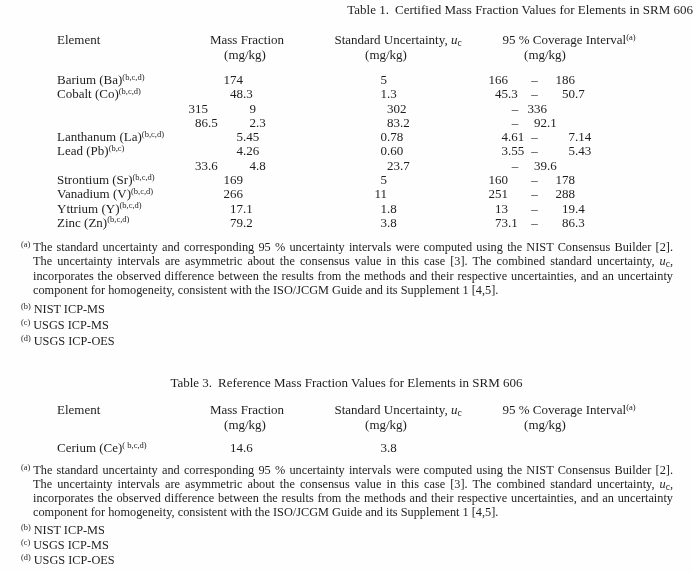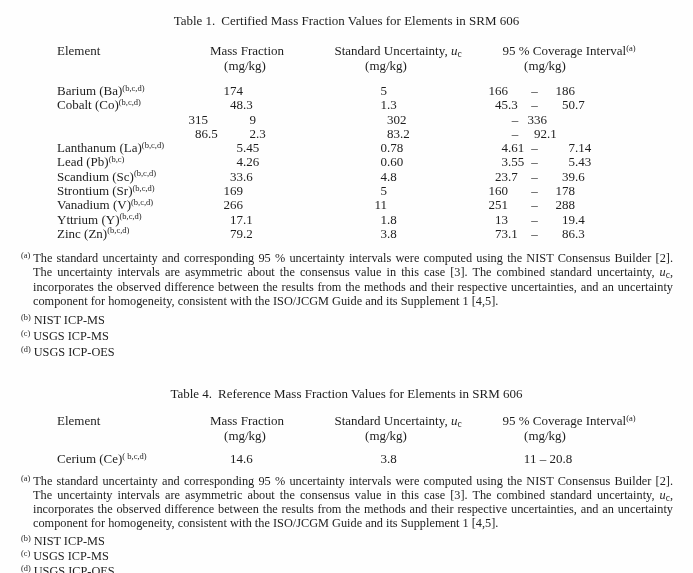--- a/index.html
+++ b/index.html
@@ -2,21 +2,21 @@
 <html><head>
 <meta charset="utf-8">
 <style>
   html,body{margin:0;padding:0;background:#ffffff;}
   .page{
     position:relative;width:693px;height:573px;background:#fefefe;
     font-family:"Liberation Serif","DejaVu Serif",serif;
     color:#1d1d1d;font-size:13px;overflow:hidden;
   }
   .tbl-title{text-align:center;line-height:15px;white-space:nowrap;}
-  #t1 .tbl-title{padding-top:13px;}
+  #t1 .tbl-title{padding-top:2px;text-align:right;}
   #t2 .tbl-title{padding-top:0;margin-top:26px;}
   .title-text{margin-left:6px;}
 
   .thead{position:relative;height:31px;margin-top:16px;}
   #t2 .thead{margin-top:13px;}
   .th{position:absolute;white-space:nowrap;transform:translateX(-50%);line-height:14px;}
   .th-el{transform:none;text-align:center;}
 
   .rows{margin-top:9px;}
   #t2 .rows{margin-top:7px;}
@@ -127,21 +127,20 @@
           <span class="c-l">.26</span>
           <span class="c-r">0</span>
           <span class="c-l">.60</span>
           <span class="c-r">3</span>
           <span class="c-l">.55</span>
           <span class="c-d">–</span>
           <span class="c-r">5</span>
           <span class="c-l">.43</span>
         </div>
         <div class="trow">
-          <div class="c-el"><span>Scandium (Sc)</span><span class="sup">(b,c,d)</span></div>
           <span class="c-r">33</span>
           <span class="c-l">.6</span>
           <span class="c-r">4</span>
           <span class="c-l">.8</span>
           <span class="c-r">23</span>
           <span class="c-l">.7</span>
           <span class="c-d">–</span>
           <span class="c-r">39</span>
           <span class="c-l">.6</span>
         </div>
@@ -197,39 +196,38 @@
     <div class="fnotes">
         <div class="fn fn-a"><span class="fn-marker">(a)</span><span>The standard uncertainty and corresponding 95 % uncertainty intervals were computed using the NIST Consensus Builder [2]. The uncertainty intervals are asymmetric about the consensus value in this case [3].  The combined standard uncertainty, </span><span class="usym">u</span><span class="subc">c</span><span>, incorporates the observed difference between the results from the methods and their respective uncertainties, and an uncertainty component for homogeneity, consistent with the ISO/JCGM Guide and its Supplement 1 [4,5].</span></div>
         <div class="fn fn-line first"><span class="fn-marker">(b)</span><span>NIST ICP-MS</span></div>
         <div class="fn fn-line"><span class="fn-marker">(c)</span><span>USGS ICP-MS</span></div>
         <div class="fn fn-line"><span class="fn-marker">(d)</span><span>USGS ICP-OES</span></div>
       </div>
   </section>
 
   <section id="t2">
     <div class="tbl-title">
-      <span>Table 4.</span><span class="title-text">Reference Mass Fraction Values for Elements in SRM 606</span>
+      <span>Table 3.</span><span class="title-text">Reference Mass Fraction Values for Elements in SRM 606</span>
     </div>
     <div class="thead">
       <div class="th th-el" style="left:57px;top:0;">Element</div>
       <div class="th" style="left:247px;top:0;">Mass Fraction</div>
       <div class="th" style="left:245px;top:15px;">(mg/kg)</div>
       <div class="th" style="left:398px;top:0;"><span>Standard Uncertainty, </span><span class="usym">u</span><span class="subc">c</span></div>
       <div class="th" style="left:386px;top:15px;">(mg/kg)</div>
       <div class="th" style="left:569px;top:0;"><span>95 % Coverage Interval</span><span class="sup">(a)</span></div>
       <div class="th" style="left:545px;top:15px;">(mg/kg)</div>
     </div>
     <div class="rows">
         <div class="trow">
           <div class="c-el"><span>Cerium (Ce)</span><span class="sup">( b,c,d)</span></div>
           <span class="c-r">14</span>
           <span class="c-l">.6</span>
           <span class="c-r">3</span>
           <span class="c-l">.8</span>
-          <span class="span-interval">11 – 20.8</span>
         </div>
       </div>
     <div class="fnotes">
         <div class="fn fn-a"><span class="fn-marker">(a)</span><span>The standard uncertainty and corresponding 95 % uncertainty intervals were computed using the NIST Consensus Builder [2]. The uncertainty intervals are asymmetric about the consensus value in this case [3].  The combined standard uncertainty, </span><span class="usym">u</span><span class="subc">c</span><span>, incorporates the observed difference between the results from the methods and their respective uncertainties, and an uncertainty component for homogeneity, consistent with the ISO/JCGM Guide and its Supplement 1 [4,5].</span></div>
         <div class="fn fn-line first"><span class="fn-marker">(b)</span><span>NIST ICP-MS</span></div>
         <div class="fn fn-line"><span class="fn-marker">(c)</span><span>USGS ICP-MS</span></div>
         <div class="fn fn-line"><span class="fn-marker">(d)</span><span>USGS ICP-OES</span></div>
       </div>
   </section>
 

